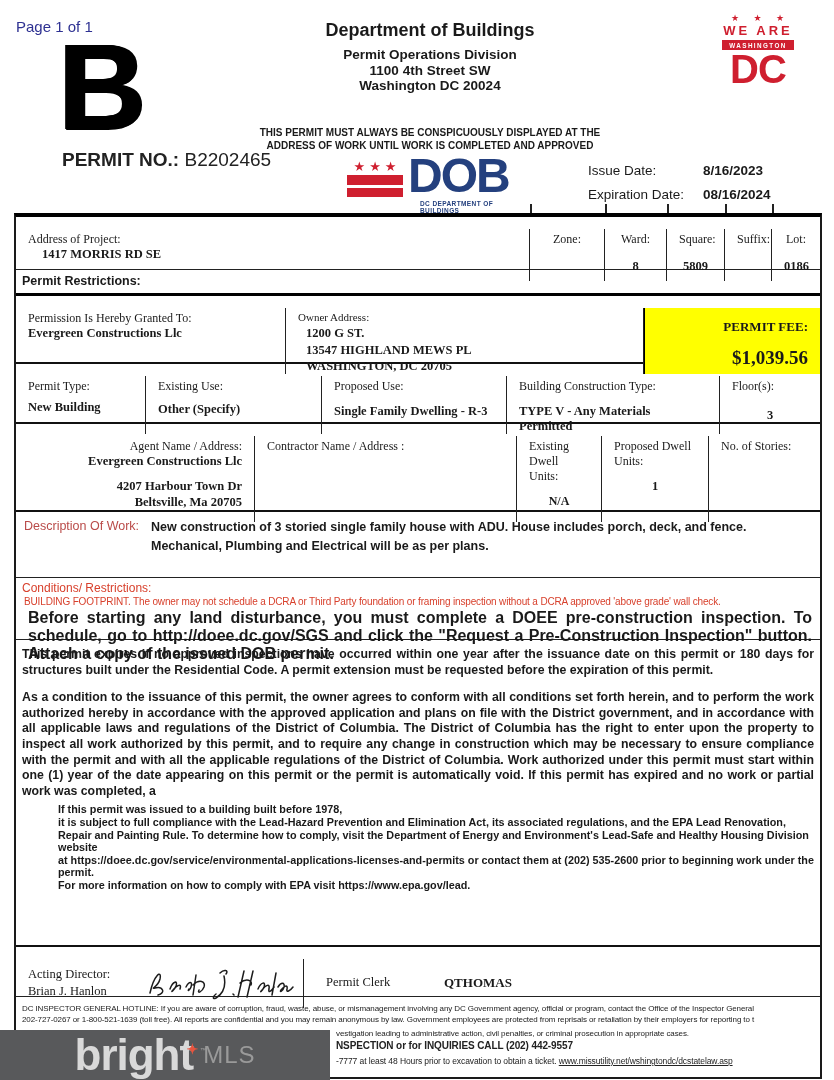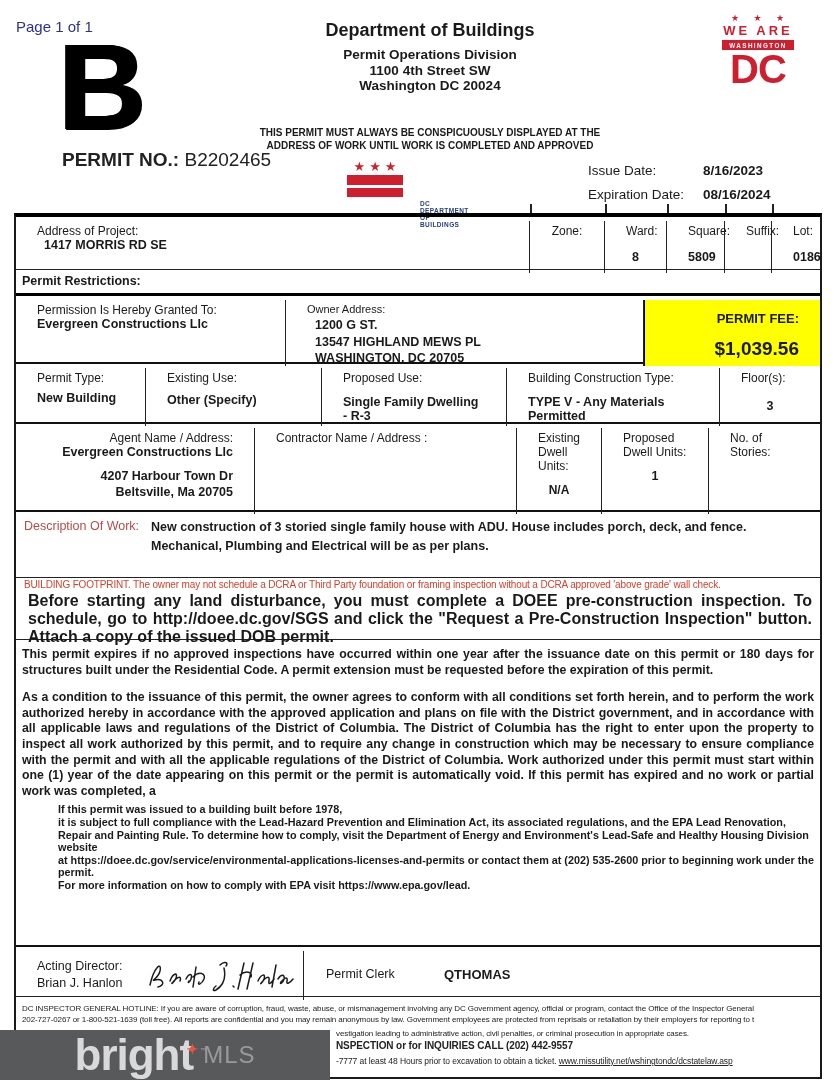--- a/index.html
+++ b/index.html
@@ -32,21 +32,21 @@
   
   .wearedc{left:722px;top:13px;width:72px;text-align:center;color:var(--dc-red);}
   .wearedc .stars{font-size:9px;letter-spacing:6px;margin-left:5px;}
   .wearedc .weare{font-size:13px;letter-spacing:3px;font-weight:bold;margin-top:0px;}
   .wearedc .washbar{background:var(--dc-red);color:#fff;font-size:6.3px;font-weight:bold;letter-spacing:1.4px;
                     padding:1.5px 0;margin-top:2px;}
   .wearedc .dcbig{font-size:40px;font-weight:900;line-height:38px;letter-spacing:-1px;}
   
   .doc{left:14px;top:213px;width:804px;height:860px;border:2px solid #1a1a1a;border-top:4px solid #000;}
   .row{position:absolute;left:0;width:100%;box-sizing:border-box;}
-  .cell{position:absolute;top:4px;height:100%;box-sizing:border-box;border-right:1.5px solid #222;padding:3px 21px;}
+  .cell{position:absolute;top:12px;height:100%;box-sizing:border-box;border-right:1.5px solid #222;padding:3px 12px;font-family:Liberation Serif, serif;}
   .cell.last{border-right:none;}
   .lbl{font-size:12px;}
   .val{font-weight:bold;font-size:12.5px;}
   .tick{position:absolute;width:1.5px;height:9px;background:#222;top:-13px;}
   .fee-cell{background:var(--permit-fee-yellow);border-left:.5px solid #000;text-align:right;}
   .red-label{color:var(--description-label-red);font-size:12.5px;}
   .cond-red{color:var(--conditions-red);}
   .jpara{font-weight:bold;font-size:12.3px;line-height:15.6px;text-align:justify;margin:0 6px;}
   .lead{font-weight:bold;font-size:10.8px;line-height:12.6px;margin-left:6px;padding-left:36px;}
   .fine{font-size:8px;letter-spacing:-0.1px;white-space:nowrap;color:#222;}
@@ -84,20 +84,21 @@
 <div class="abs dob">
   <div class="dcflag">
     <div class="stars">
         <span>★</span>
         <span>★</span>
         <span>★</span>
       </div>
     <div class="bar"></div>
     <div class="bar2"></div>
   </div>
+  <div class="dob-text">DOB</div>
   <div class="dob-sub">DC DEPARTMENT OF BUILDINGS</div>
 </div>
 
 <div class="abs dates">
   <div class="daterow">
     <span>Issue Date:</span>
     <span class="dateval">8/16/2023</span>
   </div>
   <div class="daterow">
     <span>Expiration Date:</span>
@@ -116,21 +117,21 @@
 
   <div class="tick" style="left:514px"></div>
   <div class="tick" style="left:589px"></div>
   <div class="tick" style="left:651px"></div>
   <div class="tick" style="left:709px"></div>
   <div class="tick" style="left:756px"></div>
 
   <div class="row" style="top:0;height:53px;border-bottom:1.5px solid #222;">
     <div class="cell" style="left:0;width:514px;">
       <div class="lbl">Address of Project:</div>
-      <div class="val" style="margin-left:7px;">1417 MORRIS RD SE</div>
+      <div class="val" style="margin-left:14px;">1417 MORRIS RD SE</div>
     </div>
     <div class="cell" style="left:514px;width:75px;">
       <div class="lbl ctr">Zone:</div>
     </div>
     <div class="cell" style="left:589px;width:62px;">
       <div class="lbl ctr">Ward:</div>
       <div class="val ctr" style="margin-top:12px;">8</div>
     </div>
     <div class="cell" style="left:651px;width:58px;">
       <div class="lbl ctr">Square:</div>
@@ -214,20 +215,21 @@
 
   <div class="row" style="top:295px;height:66px;border-bottom:1.5px solid #222;">
     <div class="abs red-label" style="left:8px;top:7px;">Description Of Work:</div>
     <div class="abs" style="left:135px;top:6px;width:660px;font-weight:bold;font-size:12.5px;line-height:19px;">
       <div>New construction of 3 storied single family house with ADU. House includes porch, deck, and fence.</div>
       <div>Mechanical, Plumbing and Electrical will be as per plans.</div>
     </div>
   </div>
 
   <div class="row" style="top:361px;height:62px;border-bottom:1.5px solid #222;">
+    <div class="cond-red" style="font-size:12px;padding:3px 6px 0;">Conditions/ Restrictions:</div>
     <div class="cond-red" style="font-size:10px;padding:1px 6px 0 8px;letter-spacing:-0.15px;">BUILDING FOOTPRINT.  The owner may not schedule a DCRA or Third Party foundation or framing inspection without a DCRA approved 'above grade' wall check.</div>
     <div class="b" style="font-size:16px;line-height:18px;padding:2px 8px 0 12px;text-align:justify;">Before starting any land disturbance, you must complete a DOEE pre-construction inspection. To schedule, go to http://doee.dc.gov/SGS and click the "Request a Pre-Construction Inspection" button. Attach a copy of the issued DOB permit.</div>
   </div>
 
   <div class="row" style="top:423px;height:307px;border-bottom:2px solid #111;">
     <div class="jpara" style="margin-top:7px;">This permit expires if no approved inspections have occurred within one year after the issuance date on this permit or 180 days for structures built under the Residential Code.  A permit extension must be requested before the expiration of this permit.</div>
     <div class="jpara" style="margin-top:12px;">As a condition to the issuance of this permit, the owner agrees to conform with all conditions set forth herein, and to perform the work authorized hereby in accordance with the approved application and plans on file with the District government, and in accordance with all applicable laws and regulations of the District of Columbia. The District of Columbia has the right to enter upon the property to inspect all work authorized by this permit, and to require any change in construction which may be necessary to ensure compliance with the permit and with all the applicable regulations of the District of Columbia. Work authorized under this permit must start within one (1) year of the date appearing on this permit or the permit is automatically void. If this permit has expired and no work or partial work was completed, a</div>
     <div style="margin-top:4px;">
       <div class="lead">If this permit was issued to a building built before 1978,</div>
       <div class="lead">it is subject to full compliance with the Lead-Hazard Prevention and Elimination Act, its associated regulations, and the EPA Lead Renovation,</div>

